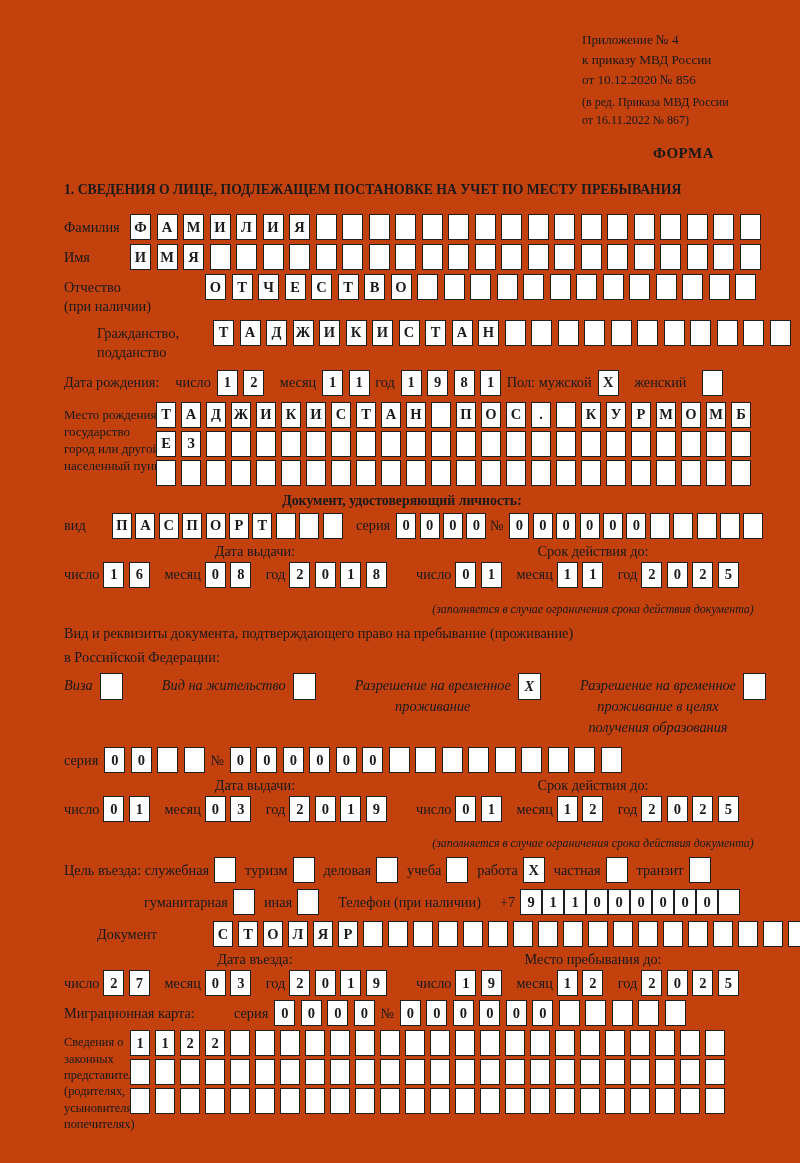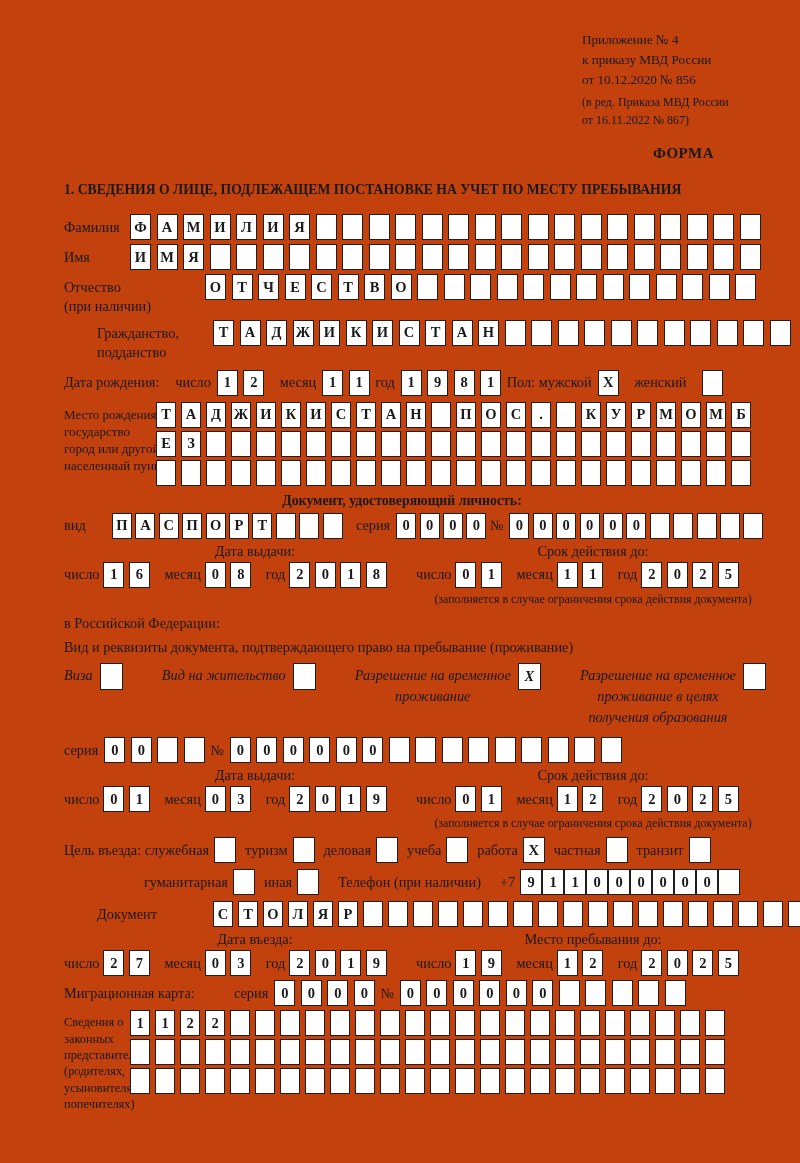--- a/index.html
+++ b/index.html
@@ -49,21 +49,21 @@
   
   .dates { display:flex; margin-bottom:4px; margin-top:2px; }
   .dcol-l { width:352px; flex:none; }
   .dcol-r { flex:1; }
   .dhead { text-align:center; font-size:14.3px; margin-bottom:2px; }
   .dcol-l .dhead { padding-left:30px; }
   .dg { display:flex; align-items:center; font-size:14.3px; }
   .dg .dlab { flex:none; padding-right:4px; }
   .dg .cells { margin-right:10px; }
   .dg .cell { margin-right:4.5px; }
-  .note { font-size:11.9px; margin-top:4px; text-align:center; }
+  .note { font-size:11.9px; margin-top:14px; text-align:center;font-style:italic; }
 
   
   .intro { font-size:14.3px; line-height:1.7; margin-top:4px; }
   .permits { display:flex; align-items:flex-start; justify-content:space-between; margin-top:4px; margin-bottom:10px; padding-right:4px;font-style:italic; }
   .popt { display:flex; align-items:flex-start; }
   .popt .plab { font-size:14.3px; line-height:1.45; white-space:pre; text-align:center; padding-right:7px; padding-top:2px; }
   .popt .cells .cell { width:23px; height:27px; margin-right:0; }
 
   
   .purpose { display:flex; align-items:center; font-size:14.3px; margin-bottom:6px; }
@@ -415,22 +415,22 @@
               <span class="cell">0</span>
               <span class="cell">2</span>
               <span class="cell">5</span>
             </span>
         </div>
         <div class="note">(заполняется в случае ограничения срока действия документа)</div>
       </div>
     </div>
 
     <div class="intro">
+      <div>Вид и реквизиты документа, подтверждающего право на пребывание (проживание)</div>
       <div>в Российской Федерации:</div>
-      <div>Вид и реквизиты документа, подтверждающего право на пребывание (проживание)</div>
     </div>
 
     <div class="permits">
       <div class="popt">
         <span class="plab">Виза</span>
         <span class="cells">
             <span class="cell"></span>
           </span>
       </div>
       <div class="popt">

